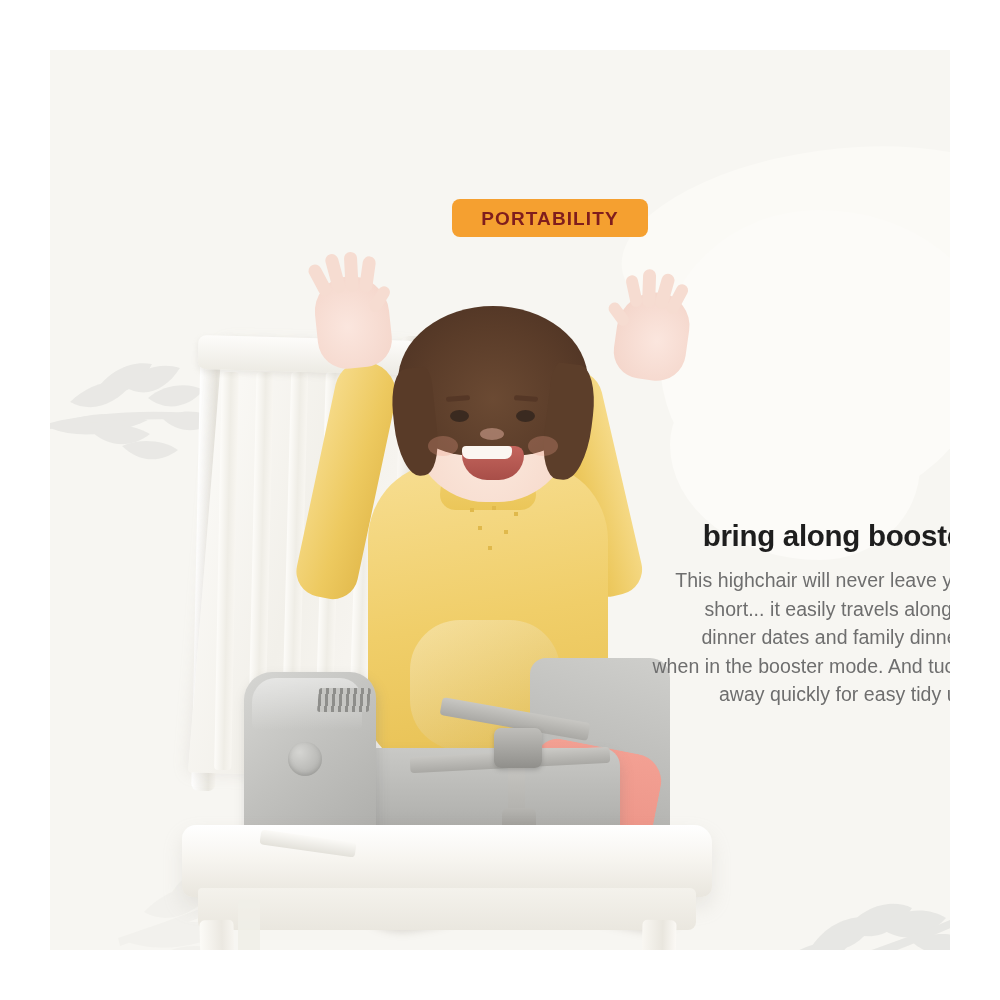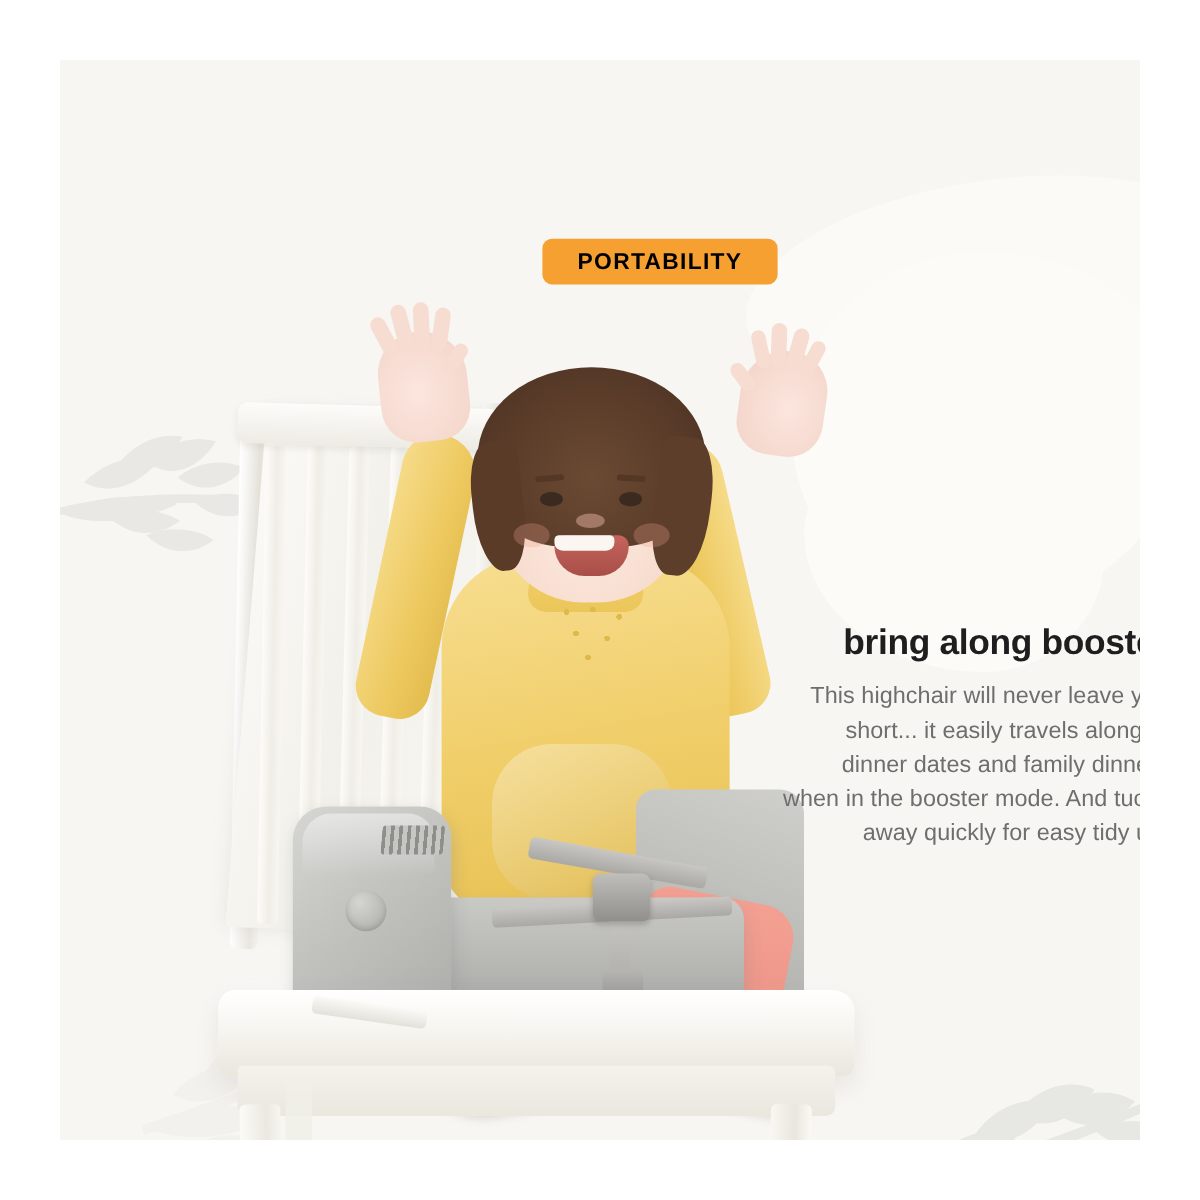--- a/index.html
+++ b/index.html
@@ -44,21 +44,21 @@
   
   #badge {
     position:absolute;
     left:402px; top:149px;
     width:196px; height:38px;
     background:#F5A030;
     border-radius:8px;
     display:flex; align-items:center; justify-content:center;
   }
   #badge-label {
-    color:#000000;
+    color:#7f1d1d;
     font-size:19px;
     font-weight:bold;
     letter-spacing:1.1px;
     line-height:1;
   }
 
   
   #copy {
     position:absolute;
     left:600px; top:470px;

